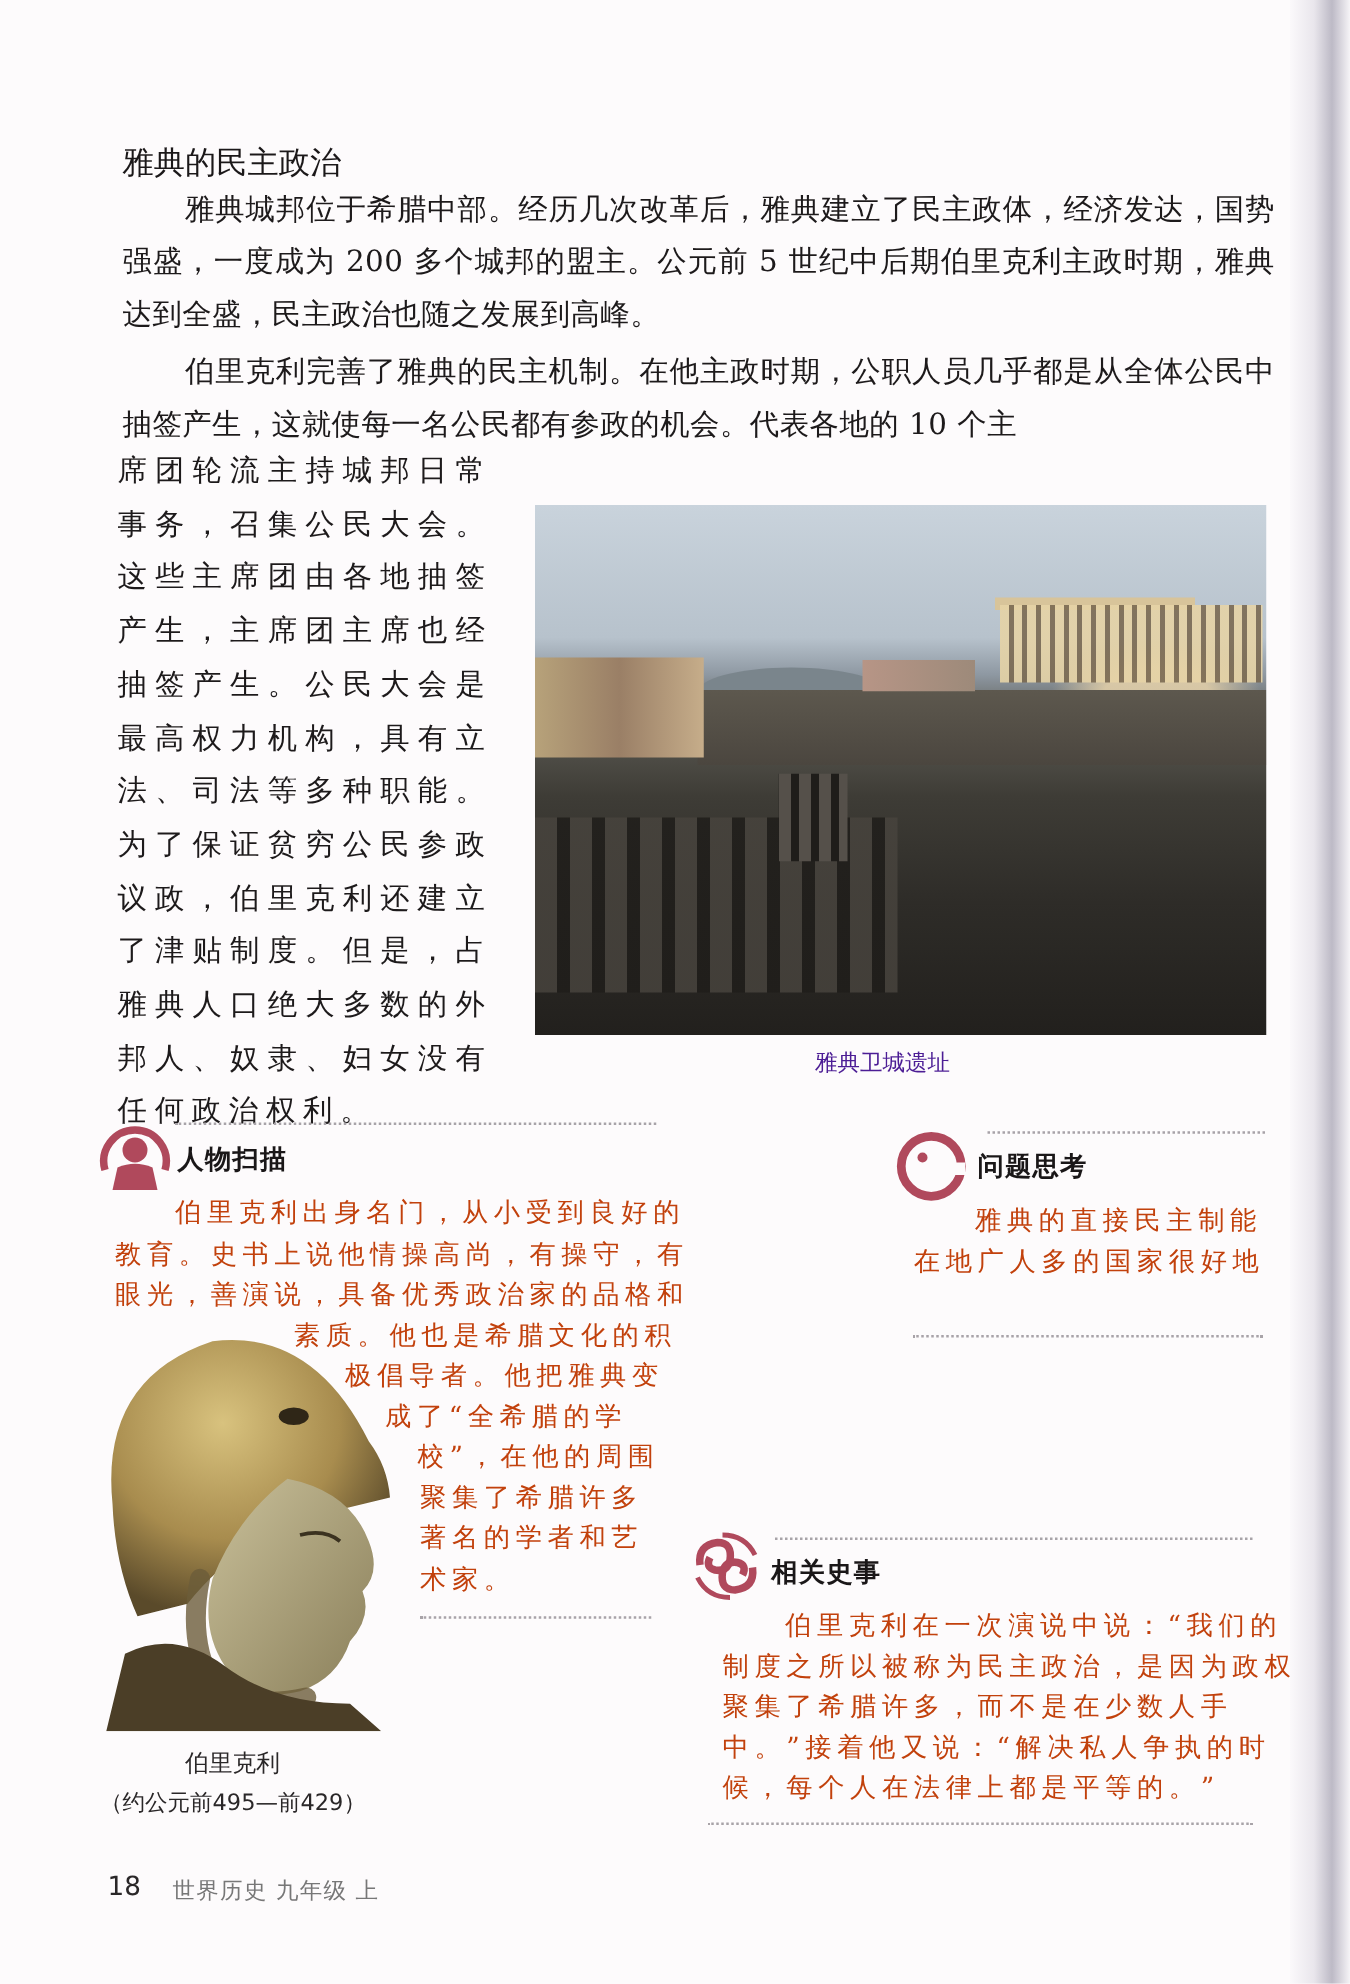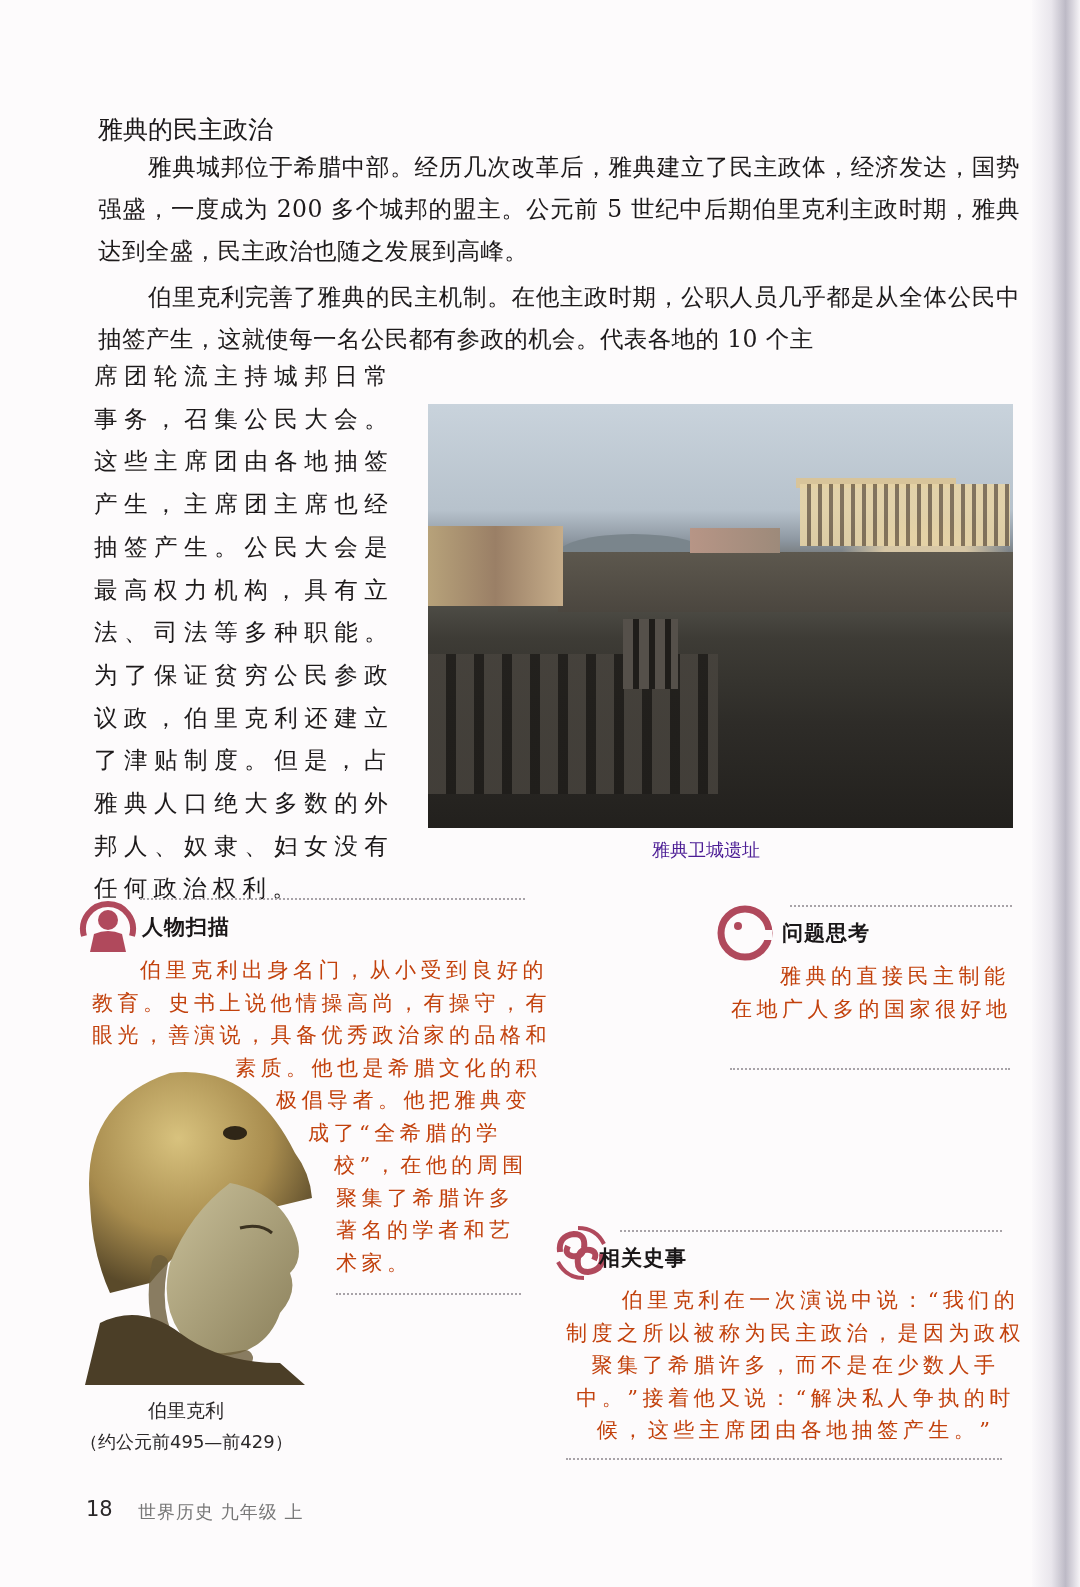--- a/index.html
+++ b/index.html
@@ -188,24 +188,24 @@
 </div>
 <div class="dots" style="left:730px; top:1068px; width:280px;"></div>
 
 <div class="dots" style="left:620px; top:1230px; width:382px;"></div>
 <svg class="icon" style="left:552px; top:1224px;" width="58" height="58" viewBox="0 0 58 58">
   <path d="M8 28 Q6 12 22 10 Q34 10 32 24 Q30 34 20 32 Q12 30 16 22" fill="none" stroke="#b0495c" stroke-width="6"></path>
   <path d="M50 30 Q52 46 36 48 Q24 48 26 34 Q28 24 38 26 Q46 28 42 36" fill="none" stroke="#b0495c" stroke-width="6"></path>
   <path d="M6 38 Q14 54 32 54" fill="none" stroke="#b0495c" stroke-width="4"></path>
   <path d="M52 20 Q44 4 26 4" fill="none" stroke="#b0495c" stroke-width="4"></path>
 </svg>
-<div class="box-title" style="left:599px; top:1244px;">相关史事</div>
-<div class="box-text" style="left:0; top:1284px;text-align:center;">
+<div class="box-title" style="left:617px; top:1244px;">相关史事</div>
+<div class="box-text" style="left:12px; top:1284px;">
   <span class="ln" style="padding-left:616px;">伯里克利在一次演说中说：“我们的</span>
   <span class="ln" style="padding-left:566px;">制度之所以被称为民主政治，是因为政权</span>
   <span class="ln" style="padding-left:566px;">聚集了希腊许多，而不是在少数人手</span>
   <span class="ln" style="padding-left:566px;">中。”接着他又说：“解决私人争执的时</span>
-  <span class="ln" style="padding-left:566px;">候，这些主席团由各地抽签产生。”</span>
+  <span class="ln" style="padding-left:566px;">候，每个人在法律上都是平等的。”</span>
 </div>
 <div class="dots" style="left:566px; top:1458px; width:436px;"></div>
 
 <div class="footer-num">18</div>
 <div class="footer-book">世界历史 九年级 上</div>
 
 </body></html>

